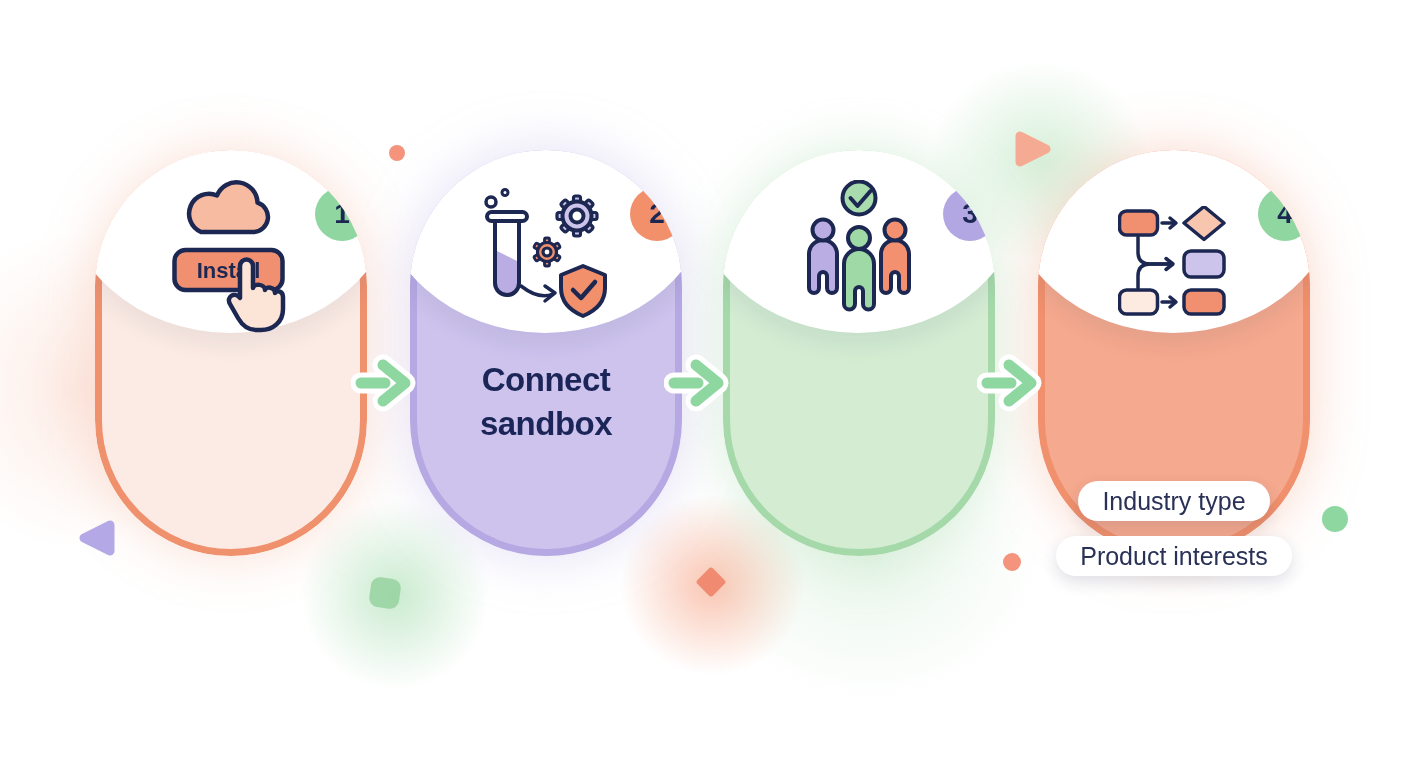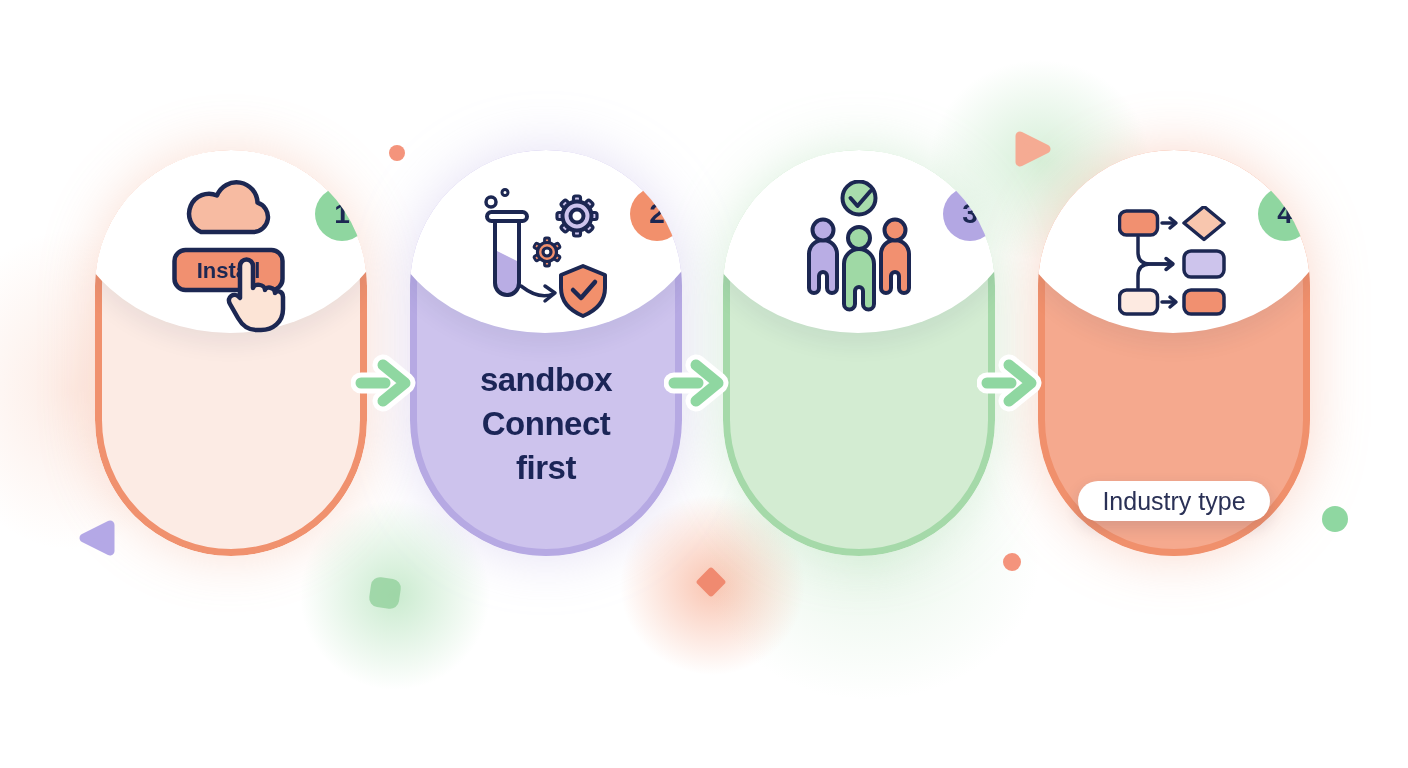--- a/index.html
+++ b/index.html
@@ -141,23 +141,22 @@
         <g>
           <path d="M102 78 l22 9 v13 c0 15 -10 23 -22 28 c-12 -5 -22 -13 -22 -28 v-13 z" fill="#f2906c" stroke="#1c2752" stroke-width="4" stroke-linejoin="round"></path>
           <path d="M92 102 l8 8 l14 -16" fill="none" stroke="#1c2752" stroke-width="4.5" stroke-linecap="round" stroke-linejoin="round"></path>
         </g>
       </svg>
     </div>
     <div class="badge">
       <span>2</span>
     </div>
     <div class="title" style="top:208px">
+      <div>Connect</div>
       <div>sandbox</div>
-      <div>Connect</div>
-      <div>first</div>
     </div>
   </div>
 
   <div class="card" style="left: 723px; --border: #a5d9a9; --fill: #d3ecd2; --badge: #b3a7e3;">
     <div class="card-ring"></div>
     <div class="card-head"></div>
     <div class="icon-wrap" style="top:30px">
       <svg width="124" height="142" viewBox="0 0 124 142">
         <g>
           <circle cx="62" cy="18" r="16.5" fill="#a8dcac" stroke="#1c2752" stroke-width="4"></circle>
@@ -207,20 +206,21 @@
         </g>
       </svg>
     </div>
     <div class="badge">
       <span>4</span>
     </div>
   </div>
 
   <div class="pill-stack">
     <div class="pill">Industry type</div>
+    <div class="pill">Product interests</div>
   </div>
 
   <svg class="arrow" style="left:351px" width="72" height="60" viewBox="0 0 72 60">
     <g fill="none" stroke-linecap="round" stroke-linejoin="round">
       <path d="M10 30 H34" stroke="#ffffff" stroke-width="21"></path>
       <path d="M32 12 L54 30 L32 48" stroke="#ffffff" stroke-width="21"></path>
       <path d="M10 30 H34" stroke="#8fd7a1" stroke-width="11"></path>
       <path d="M32 12 L54 30 L32 48" stroke="#8fd7a1" stroke-width="11"></path>
     </g>
   </svg>

